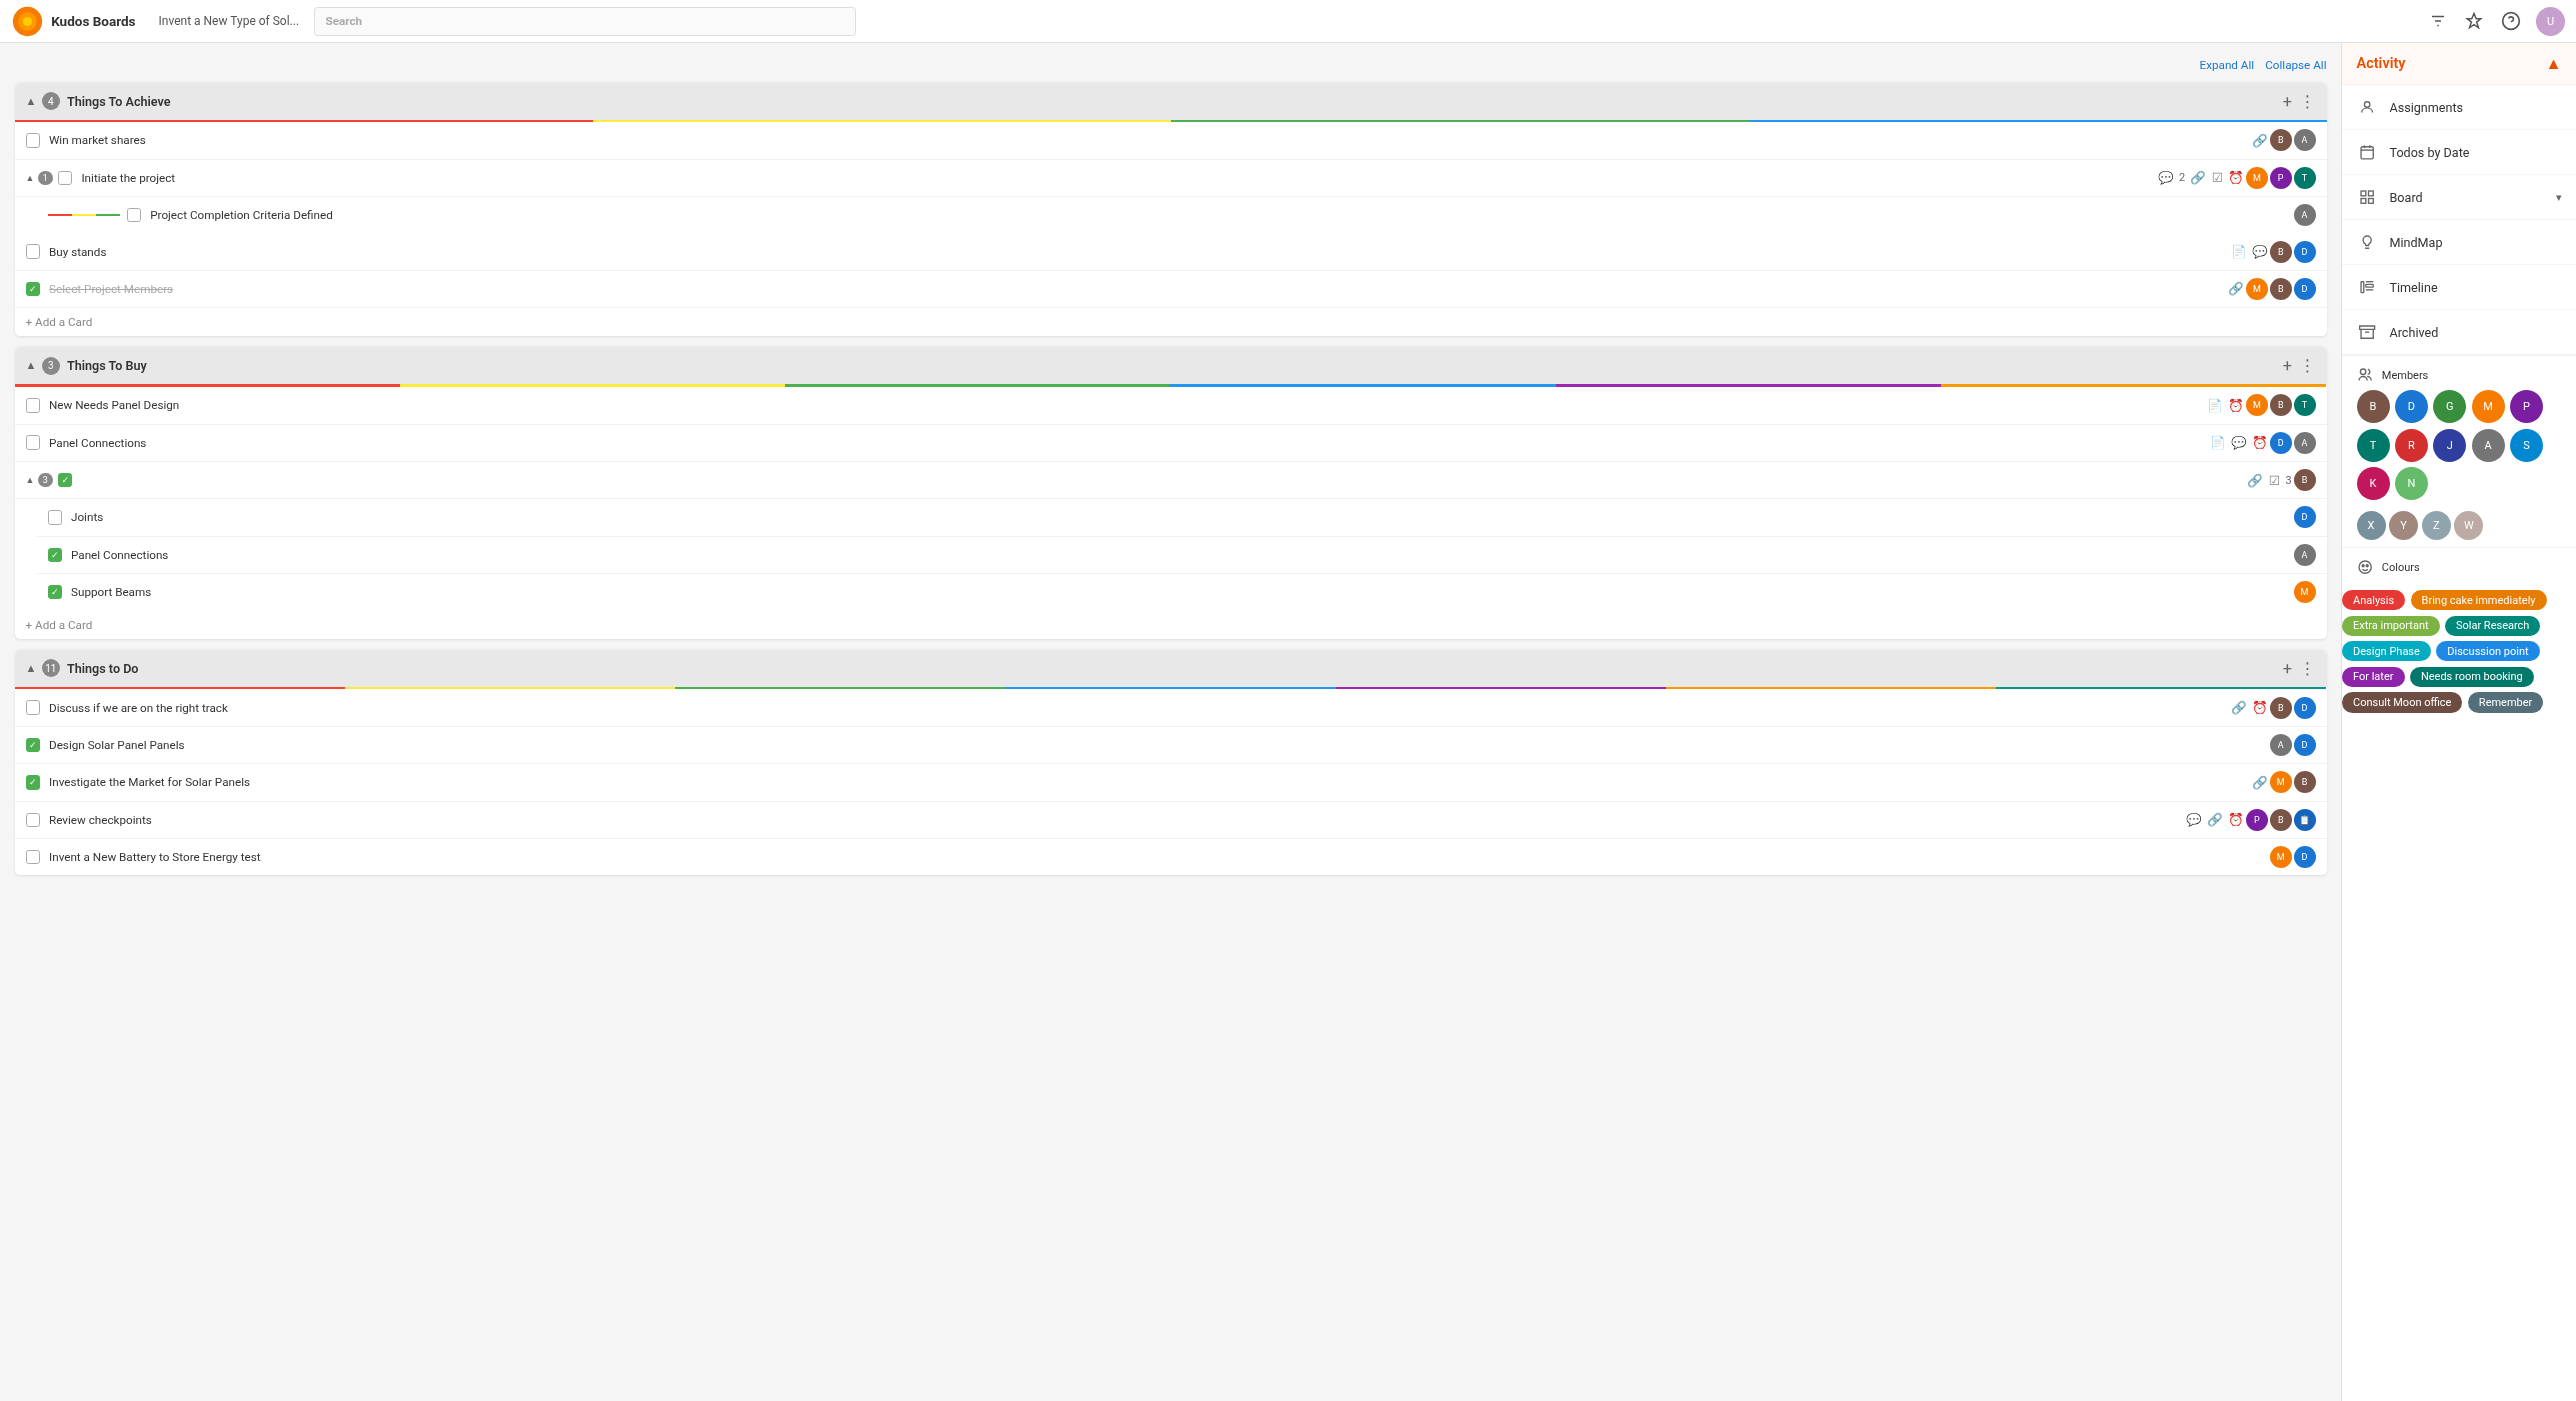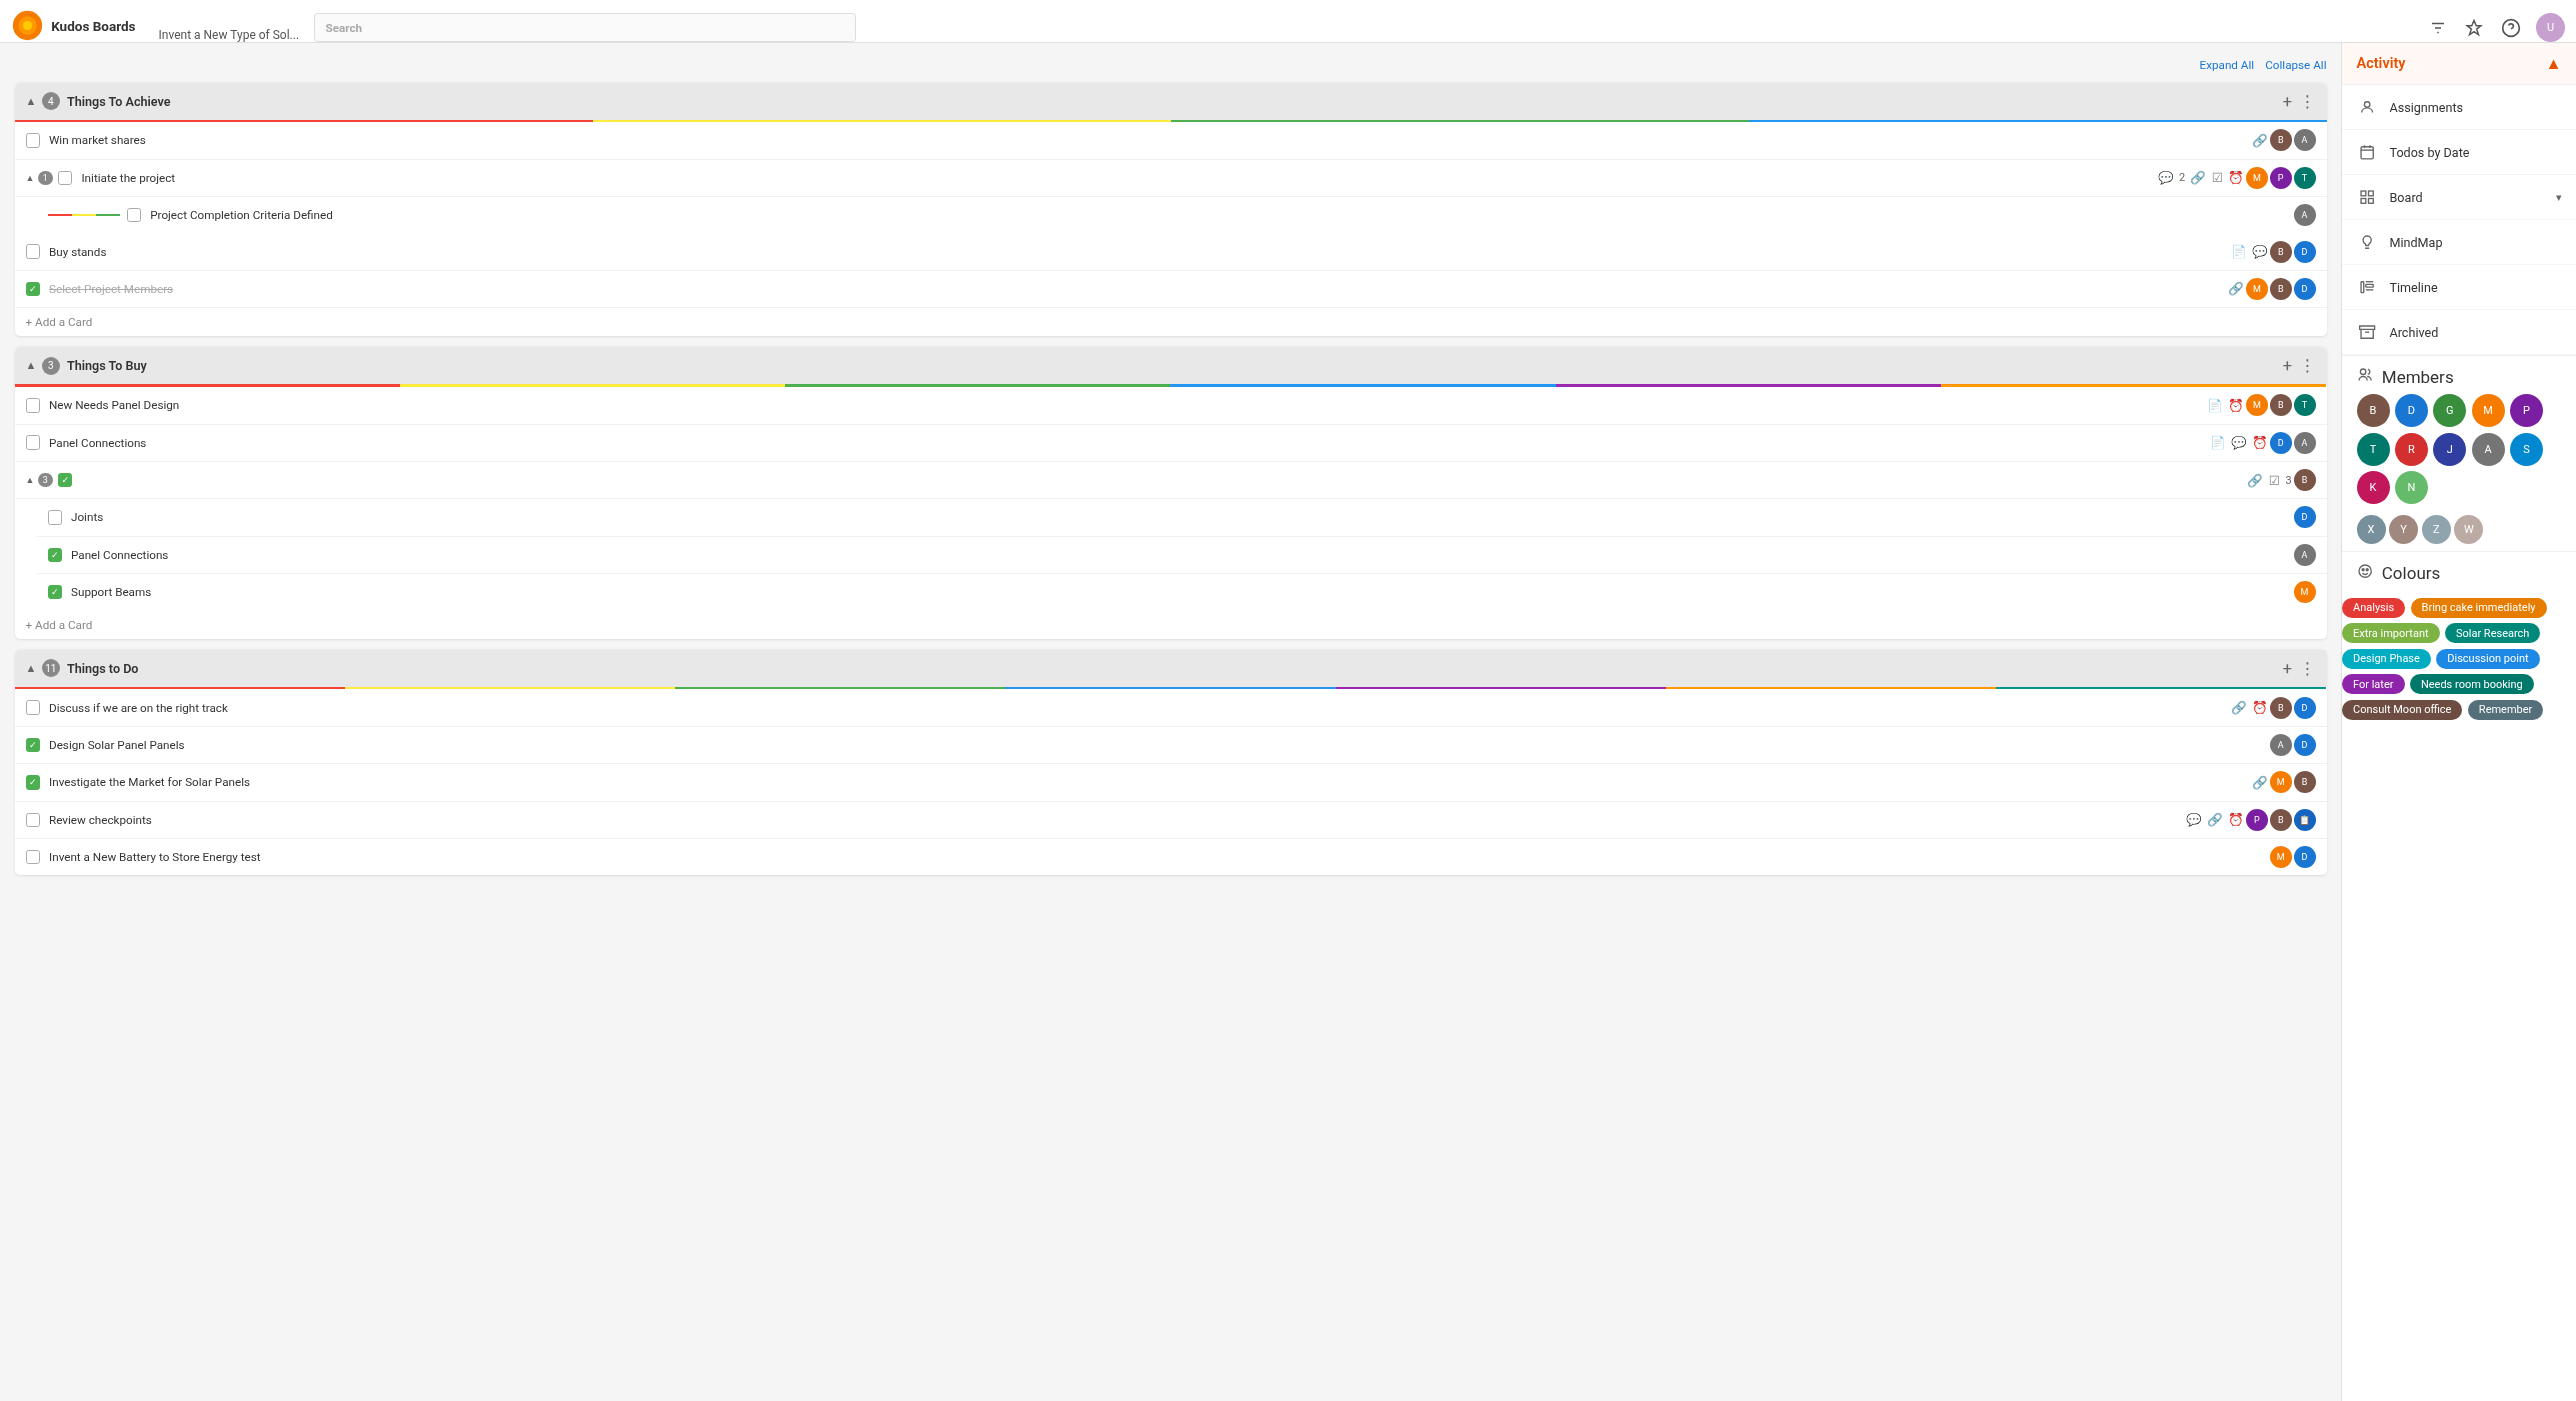--- a/index.html
+++ b/index.html
@@ -1,19 +1,19 @@
 <!DOCTYPE html>
 <html style="font-size:14.5px"><head>
   <meta charset="utf-8">
   <style>
     * { box-sizing: border-box; margin: 0; padding: 0; }
     body { font-family: -apple-system, BlinkMacSystemFont, 'Segoe UI', Roboto, sans-serif; background: #f5f5f5; font-size: 12.6px; color: #333; }
 
     
-    .header { display: flex; align-items: flex-end; background: white; height: 43px; padding: 0 11px; border-bottom: 0.9px solid #e0e0e0; position: fixed; top: 0; left: 0; right: 0; z-index: 100; }
+    .header { display: flex; align-items: center; background: white; height: 43px; padding: 0 11px; border-bottom: 0.9px solid #e0e0e0; position: fixed; top: 0; left: 0; right: 0; z-index: 100; }
     .header-logo { display: flex; align-items: center; gap: 7.2px; margin-right: 11px; }
     .logo-icon { width: 33px; height: 33px; }
     .header-title { font-size: 12px; color: #555; margin-right: 14.5px; margin-left: 12px; }
     .header-search { flex: 1; max-width: 542px; height: 29px; border: 0.9px solid #ddd; border-radius: 3.6px; padding: 0 11px; font-size: 11.7px; background: #fafafa; color: #888; display: flex; align-items: center; font-weight: bold; }
     .header-icons { margin-left: auto; display: flex; align-items: center; gap: 14.5px; }
     .header-icon { width: 22px; height: 22px; display: flex; align-items: center; justify-content: center; cursor: pointer; color: #555; font-size: 16.3px; }
     .avatar-circle { width: 29px; height: 29px; border-radius: 50%; background: #c8a0d0; cursor: pointer; overflow: hidden; display: flex; align-items: center; justify-content: center; color: white; font-size: 11px; }
 
     
     .layout { display: flex; margin-top: 43px; height: calc(100vh - 43px); }
@@ -53,21 +53,21 @@
     .add-card { padding: 7.2px 11px; color: #888; font-size: 11.7px; cursor: pointer; }
 
     
     .sidebar { width: 235px; background: white; border-left: 0.9px solid #e0e0e0; overflow-y: auto; flex-shrink: 0; }
     .sidebar-item { display: flex; align-items: center; padding: 11px 14.5px; cursor: pointer; border-bottom: 0.9px solid #f5f5f5; }
     .sidebar-icon { width: 22px; height: 22px; display: flex; align-items: center; justify-content: center; margin-right: 11px; font-size: 14.5px; color: #666; flex-shrink: 0; }
     .sidebar-label { font-size: 12.6px; color: #333; flex: 1; }
     .sidebar-chevron { font-size: 11px; color: #666; }
 
     
-    .sidebar-section-title { padding: 11px 14.5px 7.2px; font-size: 17px; color: #333; display: flex; align-items: flex-start; gap: 9px; }
+    .sidebar-section-title { padding: 11px 14.5px 7.2px; font-size: 11px; color: #333; display: flex; align-items: center; gap: 9px; }
     .member-avatars { padding: 0 14.5px 11px; display: flex; flex-wrap: wrap; gap: 5.4px; }
     .member-avatar { width: 33px; height: 33px; border-radius: 50%; display: flex; align-items: center; justify-content: center; font-size: 11px; color: white; cursor: pointer; overflow: hidden; }
     .colour-chips { display: flex; flex-wrap: wrap; gap: 5.4px; margin-top: 7.2px; }
     .colour-chip { padding: 3.6px 11px; border-radius: 11px; font-size: 11px; color: white; cursor: pointer; white-space: nowrap; }
 
     
     .av-brown { background: #795548; }
     .av-blue { background: #1976d2; }
     .av-green { background: #388e3c; }
     .av-purple { background: #7b1fa2; }

